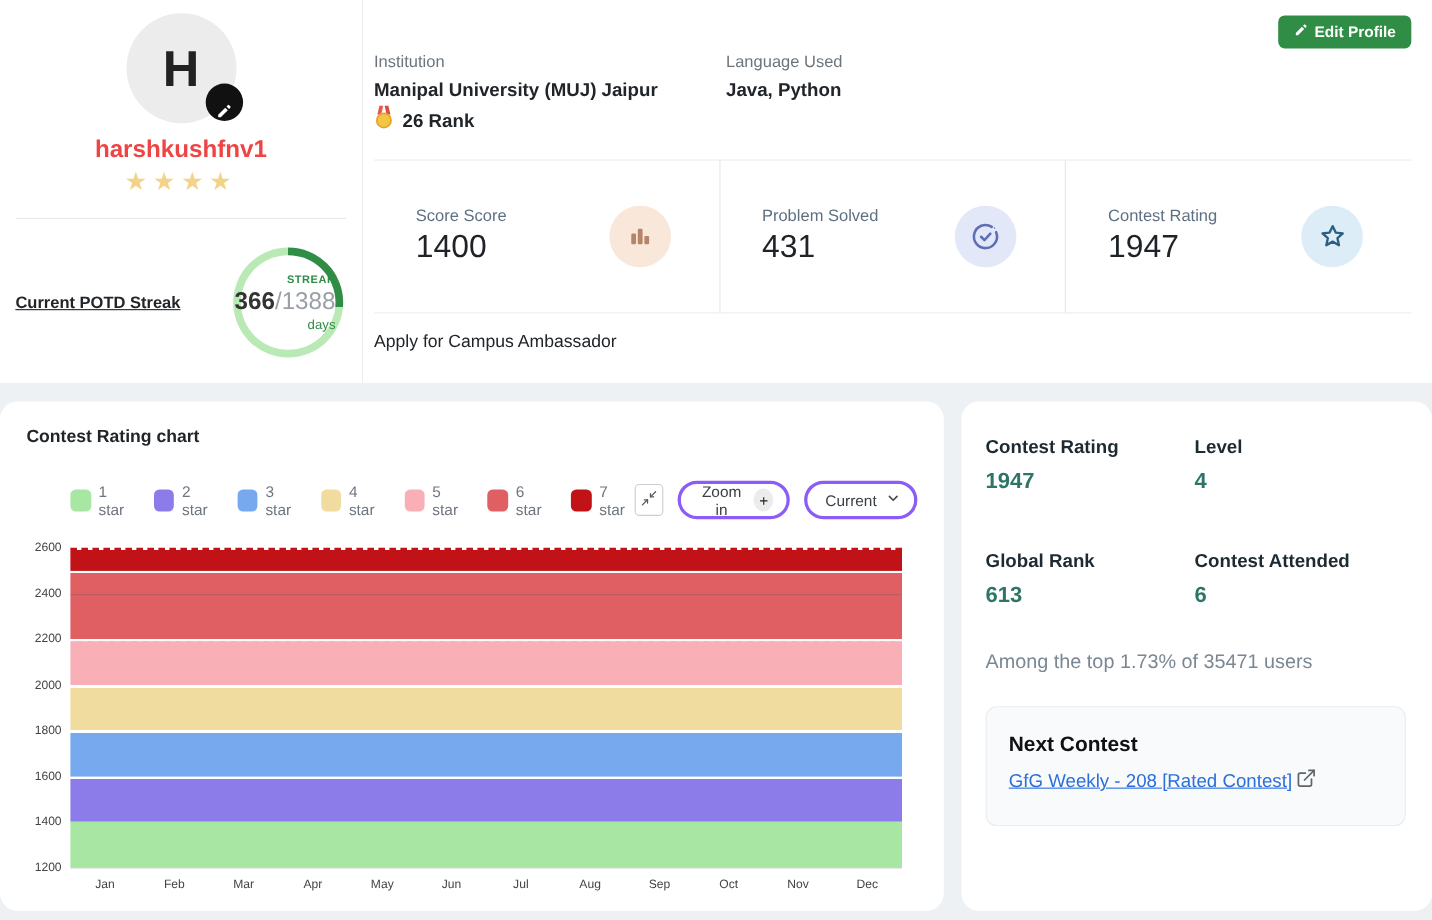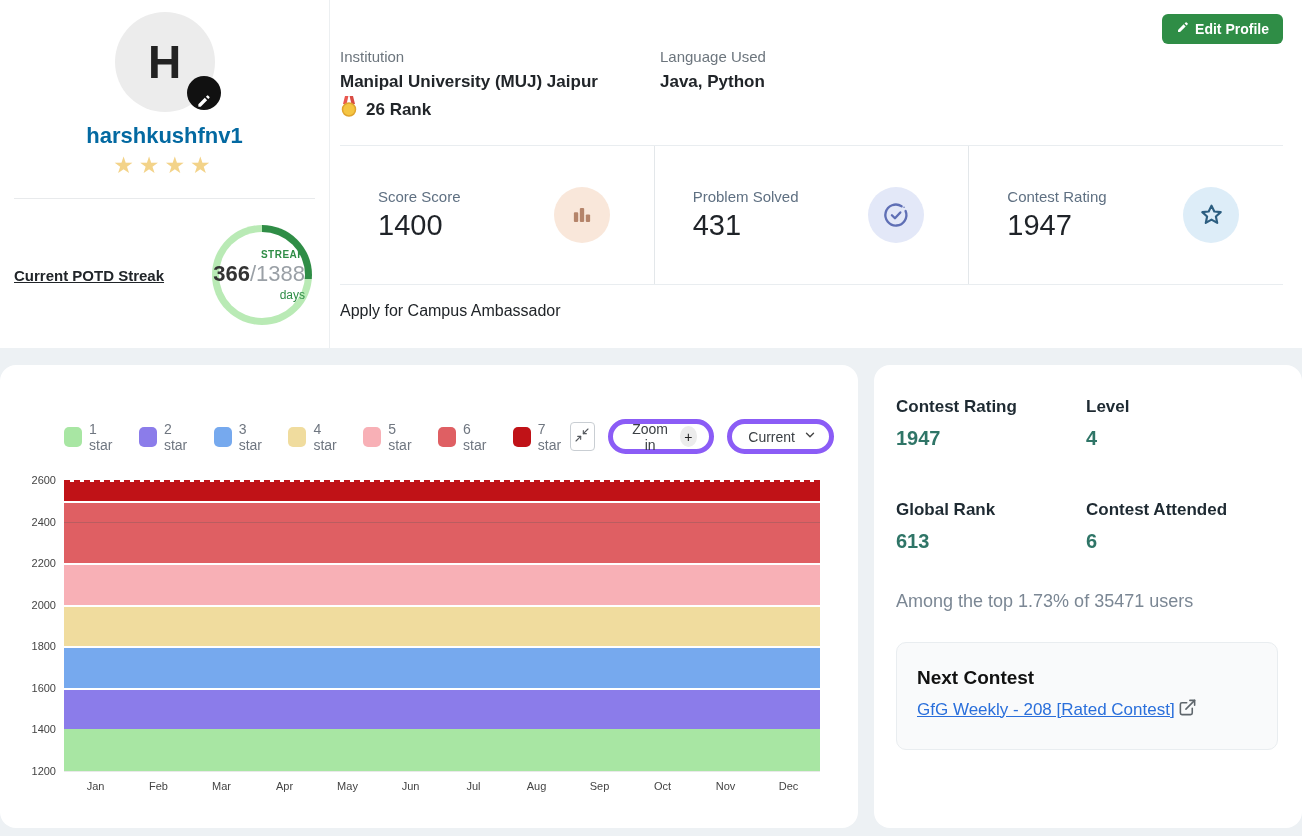--- a/index.html
+++ b/index.html
@@ -15,21 +15,21 @@
   .avatar {
     width: 100px; height: 100px; border-radius: 50%; background: #ececec;
     display: flex; align-items: center; justify-content: center; position: relative;
     font-size: 46px; font-weight: 700; color: #222;
   }
   .avatar-edit {
     position: absolute; right: -6px; bottom: 2px; width: 34px; height: 34px;
     background: #111; border-radius: 50%; display: flex; align-items: center; justify-content: center;
     cursor: pointer;
   }
-  .username { text-align: center; font-size: 22px; font-weight: 700; color: #0369a1; margin-top: 11px; }
+  .username { text-align: center; font-size: 22px; font-weight: 700; color: #ef4444; margin-top: 11px; }
   .stars { text-align: center; font-size: 23px; letter-spacing: 5px; color: #f3d389; margin-top: 3px; }
   .profile-divider { border: none; border-top: 1px solid #e8eaec; margin: 19px 14px 0 14px; }
   .streak-row { display: flex; align-items: center; justify-content: space-between; padding: 0 17px 0 14px; margin-top: 26px; }
   .streak-label { font-size: 15px; font-weight: 700; color: #212529; text-decoration: underline; cursor: pointer; }
   .streak-ring {
     --p: 26.4; width: 100px; height: 100px; border-radius: 50%;
     background: conic-gradient(#2f8d46 0 calc(var(--p) * 1%), #b9eab5 0);
     display: flex; align-items: center; justify-content: center;
   }
   .streak-inner {
@@ -70,21 +70,21 @@
   .bottom { display: flex; gap: 16px; padding: 17px 0 8px 0; height: 488px; }
   .chart-card { width: 858px; height: 463px; background: #fff; border-radius: 16px; padding: 24px 24px 14px 24px; }
   .chart-title { font-size: 16px; font-weight: 700; color: #212529; }
   .chart-toolbar { display: flex; align-items: center; justify-content: space-between; margin-top: 30px; }
   .legend { display: flex; align-items: center; gap: 18px; padding-left: 40px; }
   .legend-item { display: inline-flex; align-items: center; gap: 7px; cursor: pointer; }
   .swatch { width: 20px; height: 20px; border-radius: 5px; display: inline-block; }
   .legend-item span:last-child { font-size: 14px; color: #6f7680; }
   .controls { display: flex; align-items: center; gap: 13px; }
   .collapse-btn { width: 29px; height: 29px; border: 1px solid #c9ced3; border-radius: 4px; background: #fff; cursor: pointer; display: flex; align-items: center; justify-content: center; }
-  .pill { border: 5px solid #8b5cf6; background: #fff; border-radius: 18px; height: 35px; display: inline-flex; align-items: center; gap: 8px; padding: 0 12px 0 16px; font-size: 14px; color: #3b4045; cursor: pointer; font-family: inherit; }
+  .pill { border: 3px solid #8b5cf6; background: #fff; border-radius: 18px; height: 35px; display: inline-flex; align-items: center; gap: 8px; padding: 0 12px 0 16px; font-size: 14px; color: #3b4045; cursor: pointer; font-family: inherit; }
   .plus-circle { width: 21px; height: 21px; border-radius: 50%; background: #ececec; display: flex; align-items: center; justify-content: center; font-size: 14px; color: #222; }
 
   .chart { margin-top: 26px; }
   .plot { position: relative; height: 292px; margin-left: 40px; margin-right: 14px; border-bottom: 1px solid #e9e9e9; }
   .band { position: absolute; left: 0; right: 0; background-clip: padding-box !important; }
   .band.dash-white { border-top: 2px dashed rgba(255,255,255,.9); }
   .band.dash-red { border-top: 2px dashed #c01217; }
   .ylab { position: absolute; right: calc(100% + 8px); transform: translateY(-50%); font-size: 11px; color: #444; }
   .gridline { position: absolute; left: 0; right: 0; height: 1px; background: rgba(90,90,90,.28); }
   .x-labels { display: flex; margin-left: 40px; margin-right: 14px; margin-top: 8px; }
@@ -205,20 +205,21 @@
       </div>
     </div>
 
     <div class="h-divider" style="margin-top:0;"></div>
     <a class="apply-link">Apply for Campus Ambassador</a>
   </section>
 </header>
 
 <main class="bottom">
   <section class="chart-card">
+    <h3 class="chart-title">Contest Rating chart</h3>
     <div class="chart-toolbar">
       <div class="legend">
           <span class="legend-item">
             <span class="swatch" style="background: rgb(168, 230, 163);"></span>
             <span>1 star</span>
           </span>
           <span class="legend-item">
             <span class="swatch" style="background: rgb(139, 124, 234);"></span>
             <span>2 star</span>
           </span>

